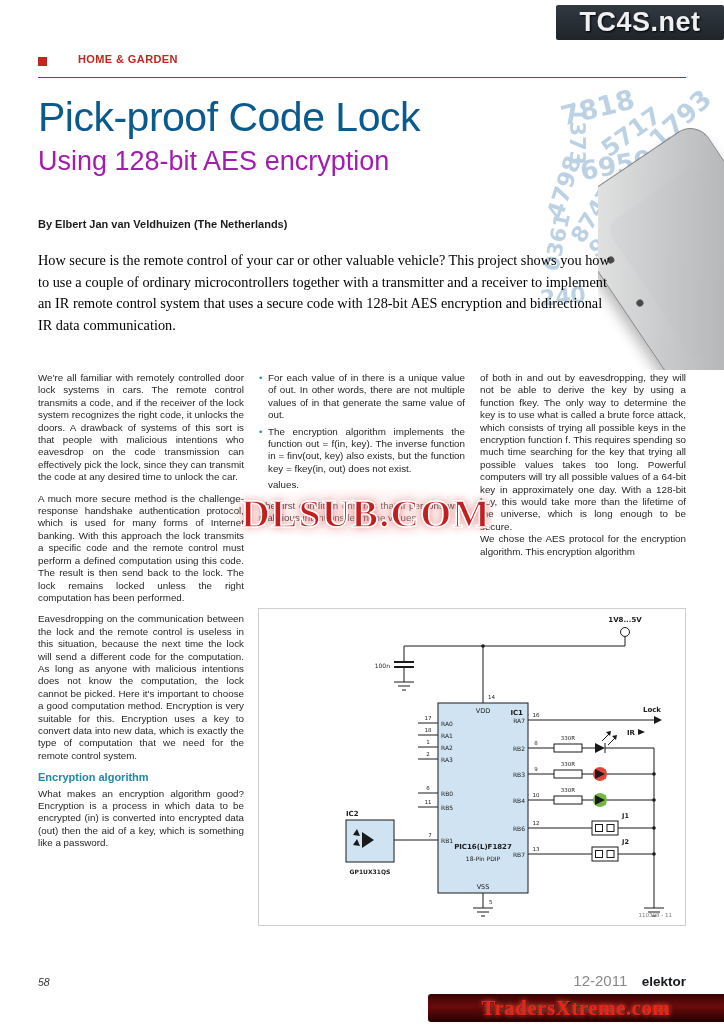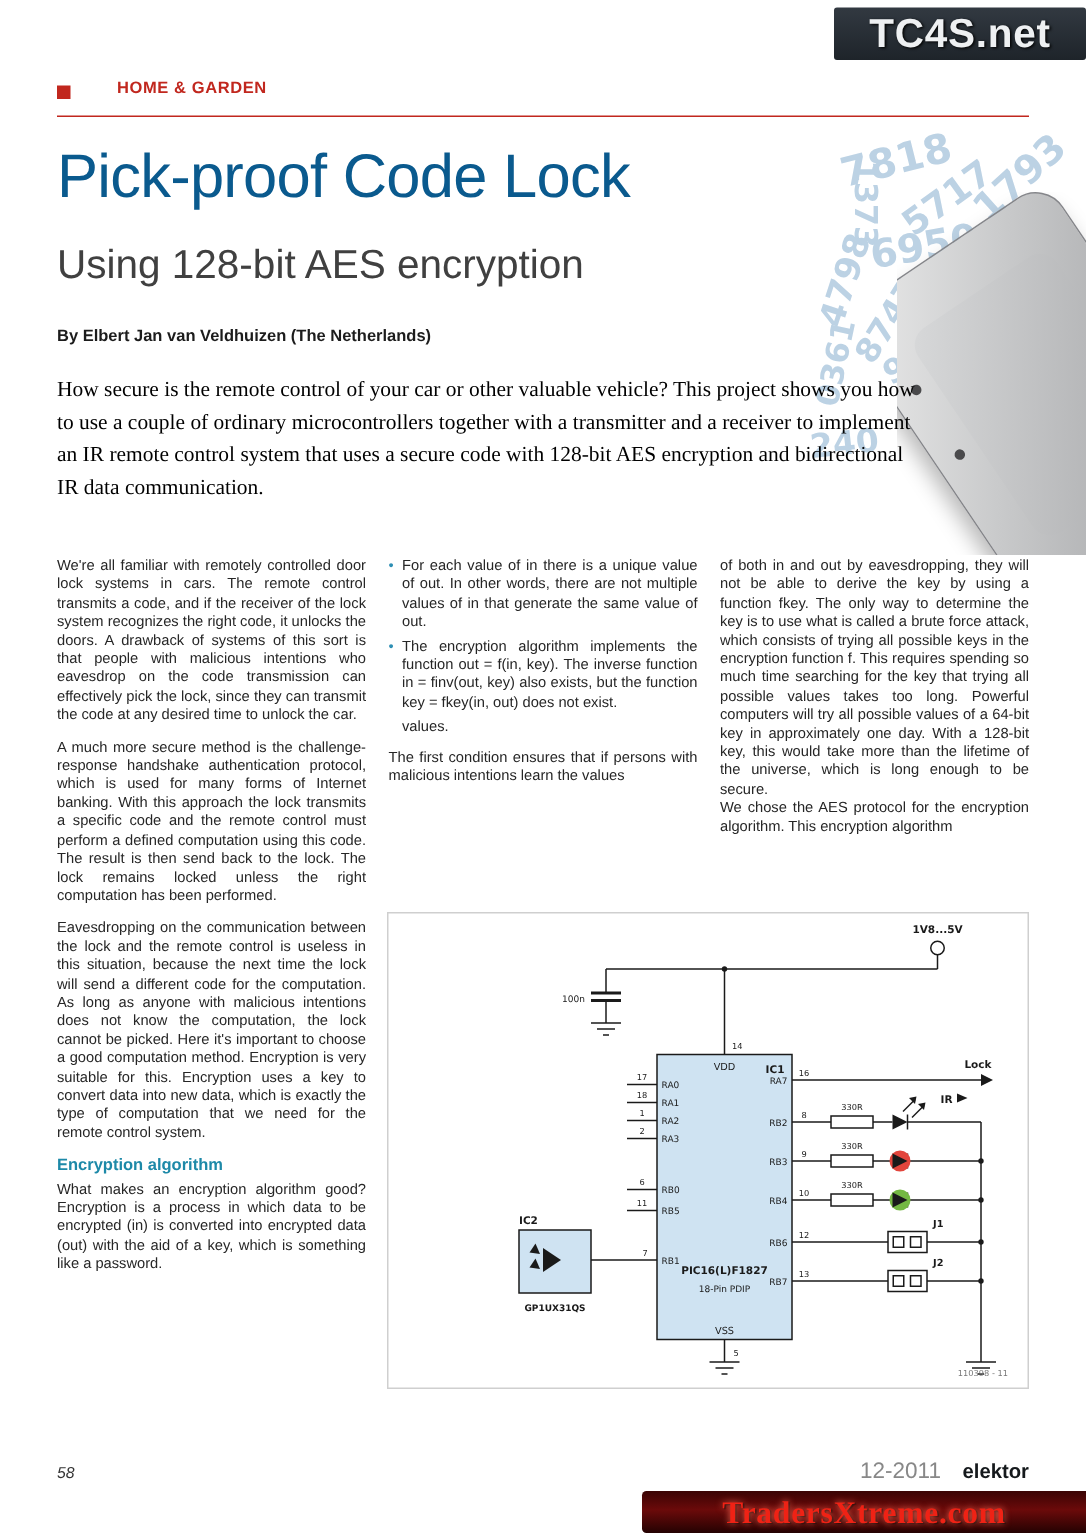--- a/index.html
+++ b/index.html
@@ -34,21 +34,21 @@
   .tc4s{position:absolute;right:0;top:5px;width:168px;height:35px;z-index:10;
         background:linear-gradient(180deg,#323941,#1e242a);display:flex;align-items:center;justify-content:center;
         color:#eef0f2;font-weight:bold;font-size:27px;letter-spacing:.5px;text-shadow:1px 1px 2px #000;border-radius:2px;}
 
   
   .kicker-sq{position:absolute;left:38px;top:57px;width:9px;height:9px;background:#c1271e;z-index:3;}
   .kicker{position:absolute;left:54px;top:53px;font-size:11px;font-weight:bold;color:#c1271e;letter-spacing:.4px;z-index:3;padding-left:24px;}
   .red-rule{position:absolute;left:38px;top:77px;width:648px;height:1px;background:#c1271e;z-index:3;}
 
   .title{position:absolute;left:38px;top:94px;font-size:41px;font-weight:normal;color:#0a5a8e;letter-spacing:-.5px;z-index:3;}
-  .subtitle{position:absolute;left:38px;top:161px;font-size:27px;color:#404040;z-index:3;}
+  .subtitle{position:absolute;left:38px;top:146px;font-size:27px;color:#a21caf;z-index:3;}
   .byline{position:absolute;left:38px;top:218px;font-size:11px;font-weight:bold;color:#1c1c1c;z-index:3;}
   .intro{position:absolute;left:38px;top:250px;width:575px;font-size:14.3px;line-height:1.52;color:#000000;z-index:3;font-family:Liberation Serif, serif;}
 
   
   .columns{position:absolute;left:38px;top:372px;width:648px;display:flex;gap:15px;z-index:3;}
   .col{width:206px;font-size:9.8px;line-height:12.4px;text-align:justify;color:#262626;}
   .col p{margin:0 0 9px 0;}
   .col p.tight{margin:0;}
   .col h3{font-size:11px;color:#1d89a8;margin:3px 0 4px 0;font-weight:bold;}
   .bullet{position:relative;padding-left:9px;margin-bottom:4px;}
@@ -123,21 +123,21 @@
   <div class="subtitle">Using 128-bit AES encryption</div>
   <div class="byline">By Elbert Jan van Veldhuizen (The Netherlands)</div>
   <div class="intro">How secure is the remote control of your car or other valuable vehicle? This project shows you how to use a couple of ordinary microcontrollers together with a transmitter and a receiver to implement an IR remote control system that uses a secure code with 128-bit AES encryption and bidirectional IR data communication.</div>
 
   <div class="columns">
     <div class="col">
       <p>We're all familiar with remotely controlled door lock systems in cars. The remote control transmits a code, and if the receiver of the lock system recognizes the right code, it unlocks the doors. A drawback of systems of this sort is that people with malicious intentions who eavesdrop on the code transmission can effectively pick the lock, since they can transmit the code at any desired time to unlock the car.</p>
       <p>A much more secure method is the challenge-response handshake authentication protocol, which is used for many forms of Internet banking. With this approach the lock transmits a specific code and the remote control must perform a defined computation using this code. The result is then send back to the lock. The lock remains locked unless the right computation has been performed.</p>
       <p>Eavesdropping on the communication between the lock and the remote control is useless in this situation, because the next time the lock will send a different code for the computation. As long as anyone with malicious intentions does not know the computation, the lock cannot be picked. Here it's important to choose a good computation method. Encryption is very suitable for this. Encryption uses a key to convert data into new data, which is exactly the type of computation that we need for the remote control system.</p>
       <h3>Encryption algorithm</h3>
-      <p>What makes an encryption algorithm good? Encryption is a process in which data to be encrypted (in) is converted into encrypted data (out) with the aid of a key, which is something like a password.</p>
+      <p>What makes an encryption algorithm good? Encryption is a process in which data to be encrypted (in) is converted into encrypted data (out) then the aid of a key, which is something like a password.</p>
     </div>
     <div class="col">
       <div class="bullet"><span>For each value of in there is a unique value of out. In other words, there are not multiple values of in that generate the same value of out.</span></div>
       <div class="bullet"><span>The encryption algorithm implements the function out = f(in, key). The inverse function in = finv(out, key) also exists, but the function key = fkey(in, out) does not exist.</span></div>
       <div class="frag">values.</div>
       <p>The first condition ensures that if persons with malicious intentions learn the values</p>
     </div>
     <div class="col">
       <p class="tight">of both in and out by eavesdropping, they will not be able to derive the key by using a function fkey. The only way to determine the key is to use what is called a brute force attack, which consists of trying all possible keys in the encryption function f. This requires spending so much time searching for the key that trying all possible values takes too long. Powerful computers will try all possible values of a 64-bit key in approximately one day. With a 128-bit key, this would take more than the lifetime of the universe, which is long enough to be secure.</p>
       <p class="tight">We chose the AES protocol for the encryption algorithm. This encryption algorithm</p>
@@ -282,15 +282,16 @@
   </div>
 
   <div class="footer">
     <span class="pageno">58</span>
     <span>
       <span class="issue">12-2011</span>
       <span class="mag">elektor</span>
     </span>
   </div>
 
+  <div class="dlsub">DLSUB.COM</div>
   <div class="traders">TradersXtreme.com</div>
 
 </div>
 
 </body></html>

